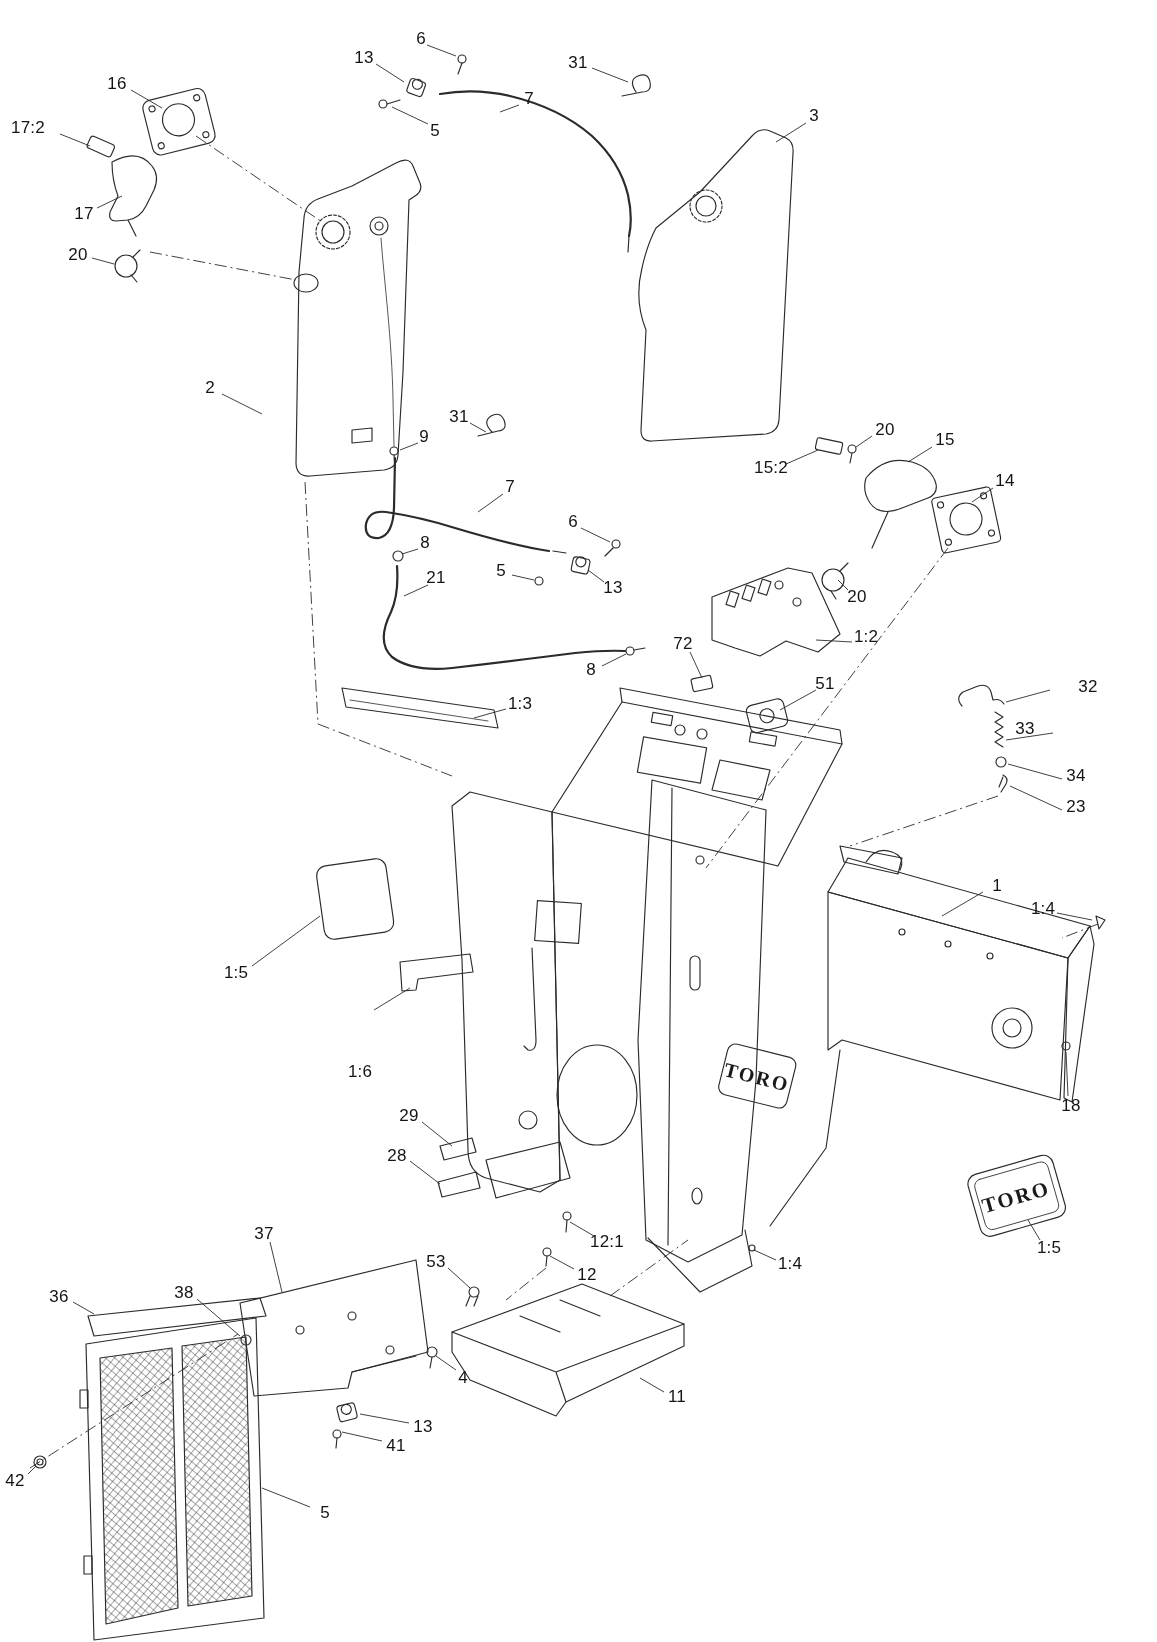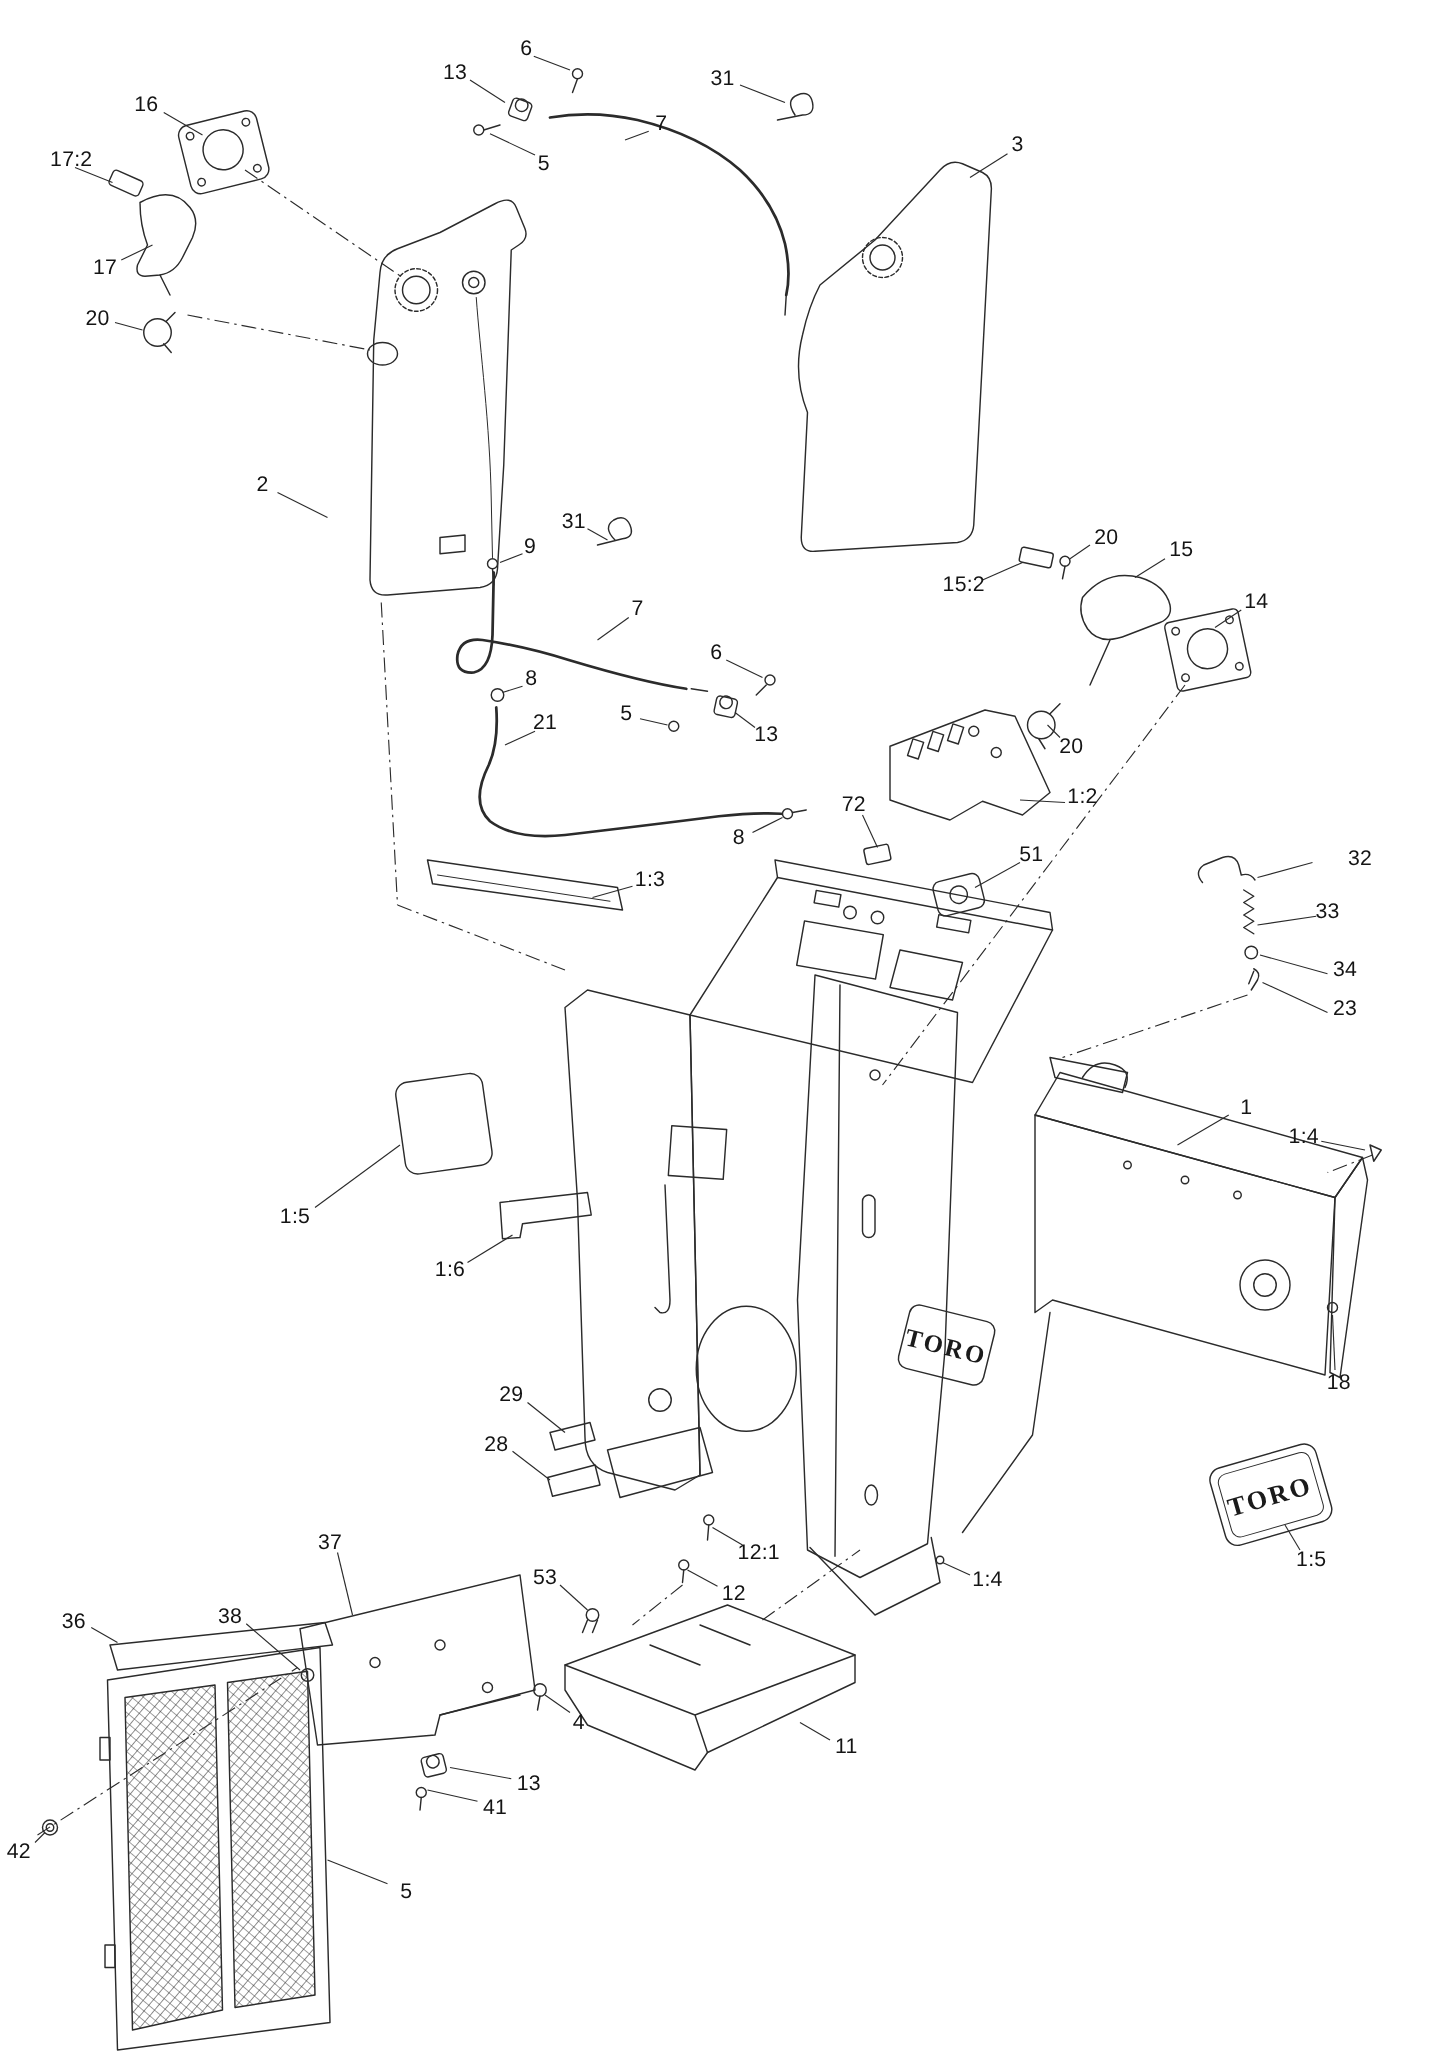--- a/index.html
+++ b/index.html
@@ -379,21 +379,21 @@
 </svg>
 
 <div>
   <div class="callout" style="left:117px;top:84px">16</div>
   <div class="callout" style="left:421px;top:39px">6</div>
   <div class="callout" style="left:364px;top:58px">13</div>
   <div class="callout" style="left:578px;top:63px">31</div>
   <div class="callout" style="left:529px;top:99px">7</div>
   <div class="callout" style="left:435px;top:131px">5</div>
   <div class="callout" style="left:814px;top:116px">3</div>
-  <div class="callout" style="left:57px;top:128px">17:2</div>
+  <div class="callout" style="left:28px;top:128px">17:2</div>
   <div class="callout" style="left:84px;top:214px">17</div>
   <div class="callout" style="left:78px;top:255px">20</div>
   <div class="callout" style="left:210px;top:388px">2</div>
   <div class="callout" style="left:459px;top:417px">31</div>
   <div class="callout" style="left:424px;top:437px">9</div>
   <div class="callout" style="left:510px;top:487px">7</div>
   <div class="callout" style="left:573px;top:522px">6</div>
   <div class="callout" style="left:425px;top:543px">8</div>
   <div class="callout" style="left:501px;top:571px">5</div>
   <div class="callout" style="left:613px;top:588px">13</div>
@@ -401,26 +401,26 @@
   <div class="callout" style="left:591px;top:670px">8</div>
   <div class="callout" style="left:683px;top:644px">72</div>
   <div class="callout" style="left:825px;top:684px">51</div>
   <div class="callout" style="left:866px;top:637px">1:2</div>
   <div class="callout" style="left:885px;top:430px">20</div>
   <div class="callout" style="left:771px;top:468px">15:2</div>
   <div class="callout" style="left:945px;top:440px">15</div>
   <div class="callout" style="left:1005px;top:481px">14</div>
   <div class="callout" style="left:857px;top:597px">20</div>
   <div class="callout" style="left:1088px;top:687px">32</div>
-  <div class="callout" style="left:1062px;top:729px">33</div>
+  <div class="callout" style="left:1025px;top:729px">33</div>
   <div class="callout" style="left:1076px;top:776px">34</div>
   <div class="callout" style="left:1076px;top:807px">23</div>
   <div class="callout" style="left:520px;top:704px">1:3</div>
   <div class="callout" style="left:236px;top:973px">1:5</div>
-  <div class="callout" style="left:360px;top:1016px">1:6</div>
+  <div class="callout" style="left:360px;top:1072px">1:6</div>
   <div class="callout" style="left:997px;top:886px">1</div>
   <div class="callout" style="left:1043px;top:909px">1:4</div>
   <div class="callout" style="left:1071px;top:1106px">18</div>
   <div class="callout" style="left:409px;top:1116px">29</div>
   <div class="callout" style="left:397px;top:1156px">28</div>
   <div class="callout" style="left:607px;top:1242px">12:1</div>
   <div class="callout" style="left:587px;top:1275px">12</div>
   <div class="callout" style="left:790px;top:1264px">1:4</div>
   <div class="callout" style="left:1049px;top:1248px">1:5</div>
   <div class="callout" style="left:264px;top:1234px">37</div>

